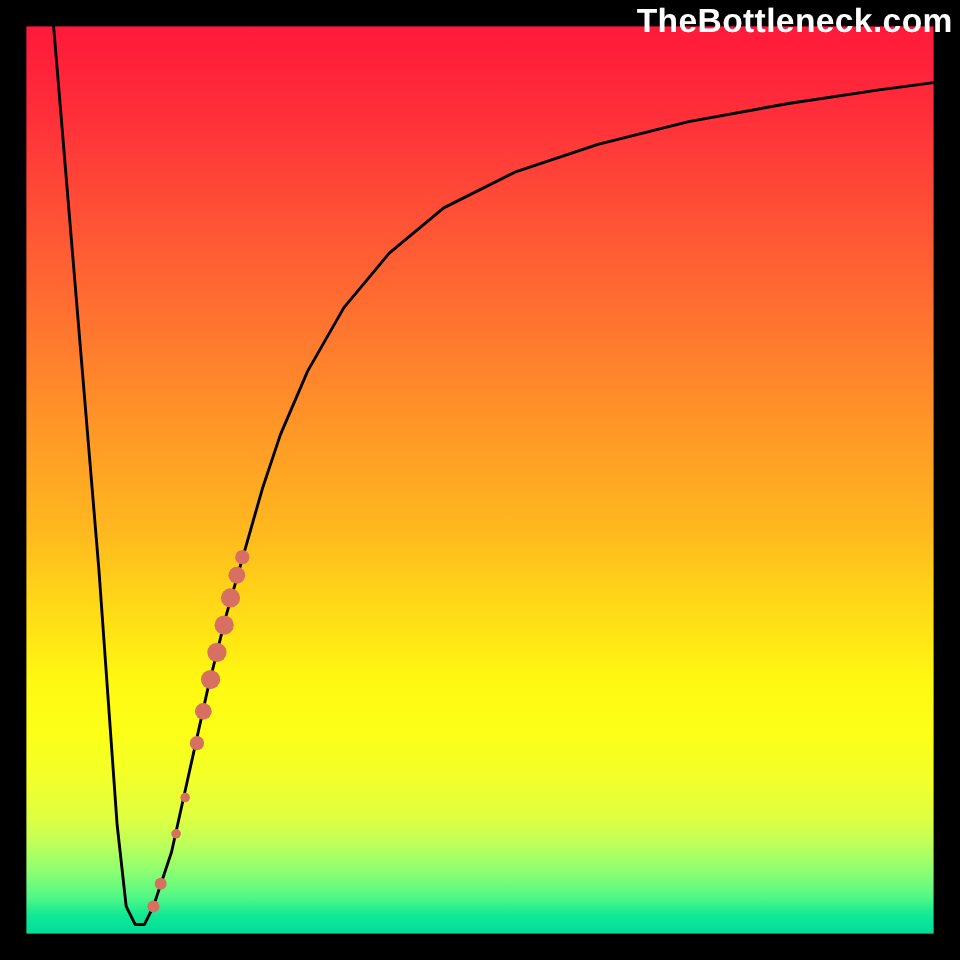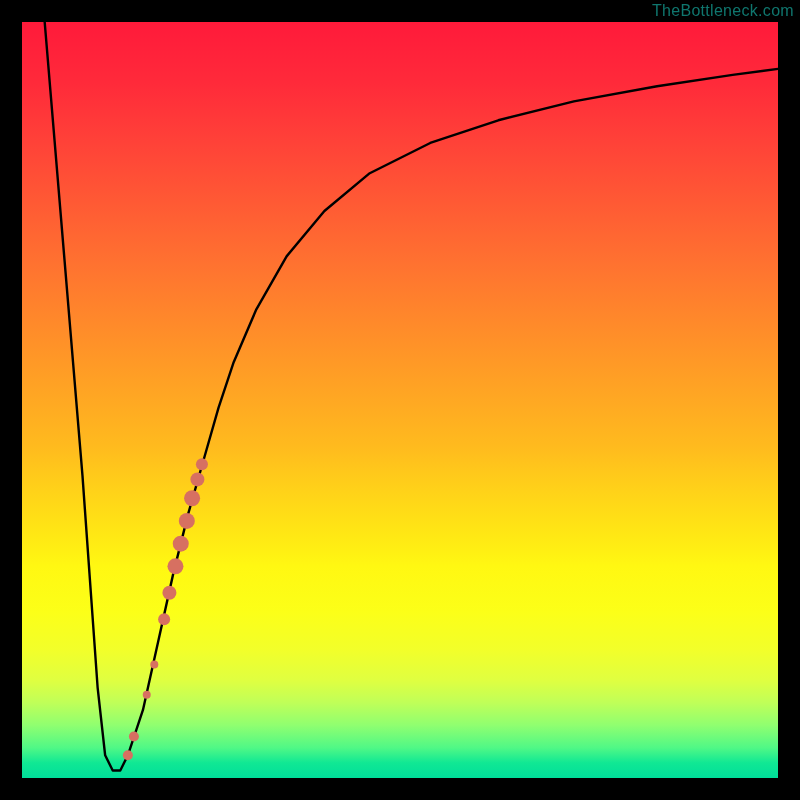--- a/index.html
+++ b/index.html
@@ -34,23 +34,23 @@
       #c0ff58 90%,
       #90ff70 93%,
       #50f886 96%,
       #10e894 98%,
       #00dE9a 100%);
   }
   .watermark {
     position: absolute;
     top: 2px;
     right: 6px;
-    font-size: 16px;
-    font-weight: 400;
-    color: #0f766e;
+    font-size: 28px;
+    font-weight: 700;
+    color: #ffffff;
     letter-spacing: 0.3px;
   }
   svg.curve {
     position: absolute;
     left: 0; top: 0;
     width: 756px; height: 756px;
     overflow: visible;
   }
 </style>
 </head>

